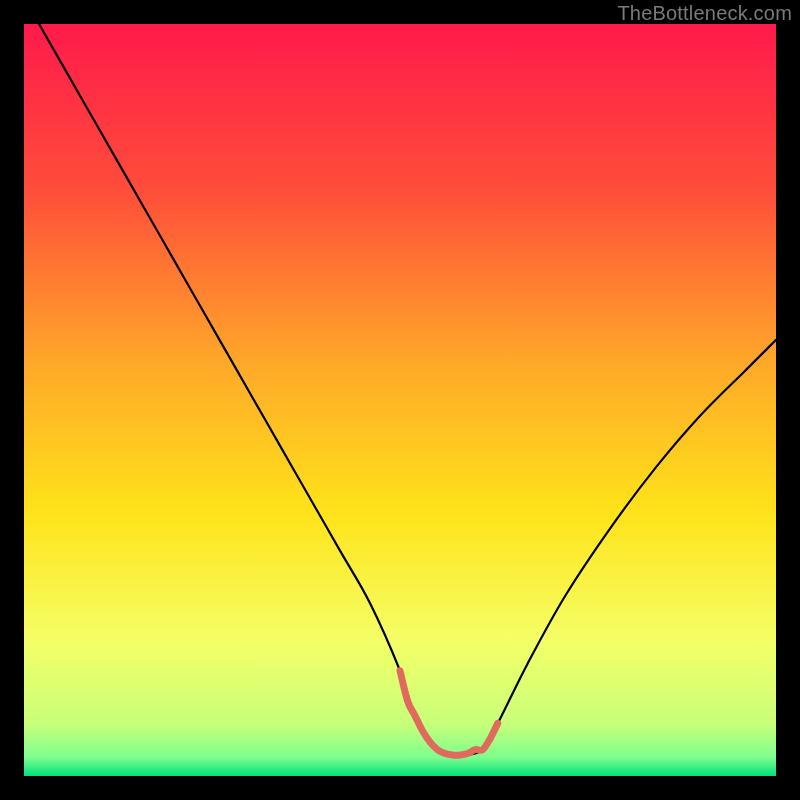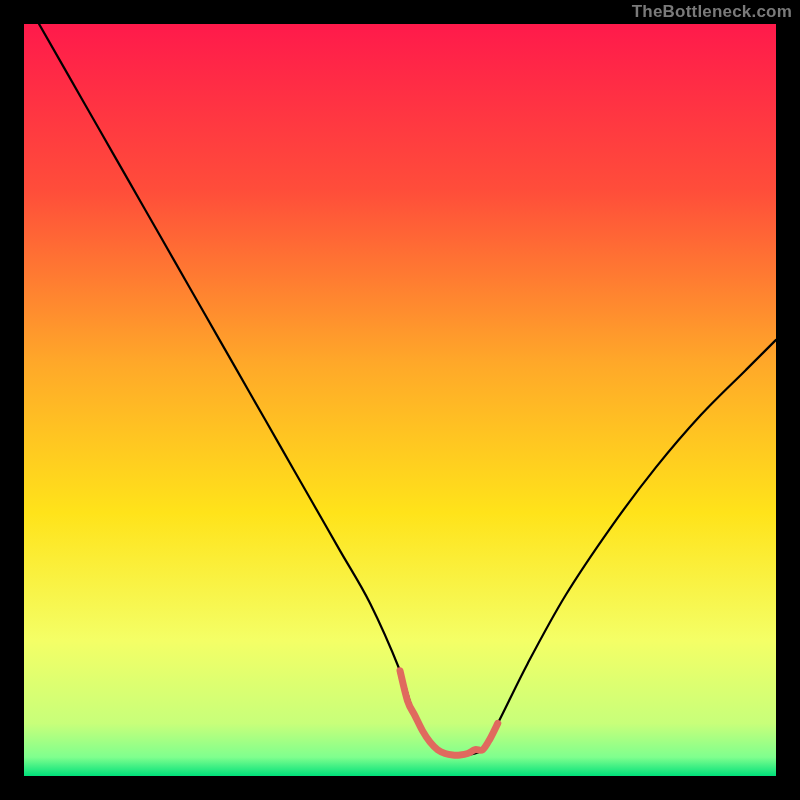--- a/index.html
+++ b/index.html
@@ -17,22 +17,22 @@
     top: 24px;
     width: 752px;
     height: 752px;
     background: #000;
   }
   .watermark {
     position: absolute;
     top: 2px;
     right: 8px;
     color: #7a7a7a;
-    font-size: 17px;
-    font-weight: 700;
+    font-size: 20px;
+    font-weight: 400;
     letter-spacing: 0.2px;
   }
   svg {
     display: block;
   }
 </style>
 </head>
 <body>
 
 <div class="watermark">TheBottleneck.com</div>

